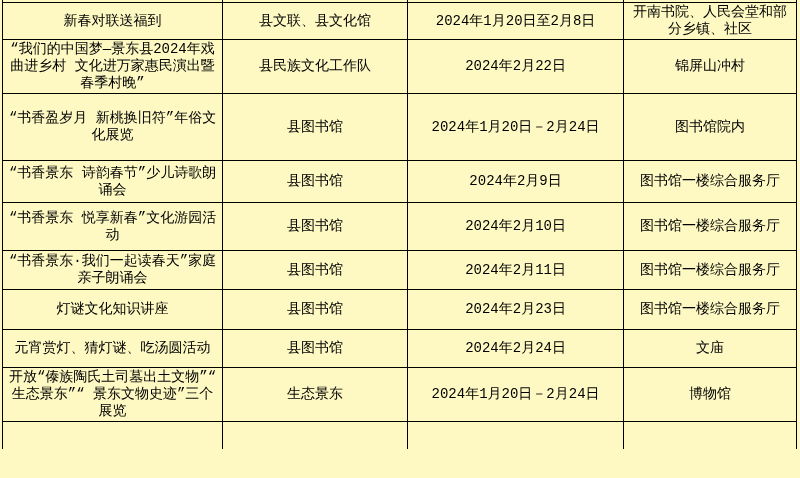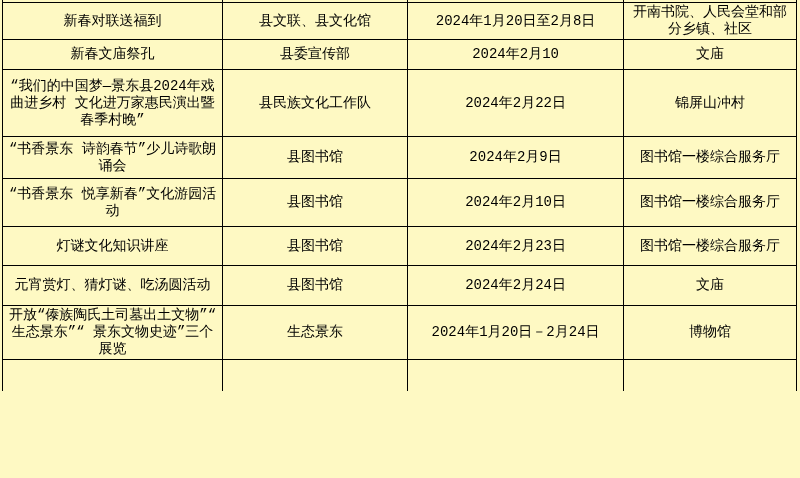--- a/index.html
+++ b/index.html
@@ -74,50 +74,56 @@
         <td></td>
       </tr>
 
   <tr>
     <td>新春对联送福到</td>
     <td>县文联、县文化馆</td>
     <td>2024年1月20日至2月8日</td>
     <td>开南书院、人民会堂和部分乡镇、社区</td>
   </tr>
 
-  <tr>
-    <td>新春文庙祭孔</td>
-    <td>县委宣传部</td>
-    <td>2024年2月10</td>
-    <td>文庙</td>
-  </tr>
 
   <tr>
     <td>“我们的中国梦—景东县2024年戏曲进乡村 文化进万家惠民演出暨春季村晚”</td>
     <td>县民族文化工作队</td>
     <td>2024年2月22日</td>
     <td>锦屏山冲村</td>
   </tr>
 
 
+  <tr>
+    <td>“书香盈岁月 新桃换旧符”年俗文化展览</td>
+    <td>县图书馆</td>
+    <td>2024年1月20日－2月24日</td>
+    <td>图书馆院内</td>
+  </tr>
 
   <tr>
     <td>“书香景东 诗韵春节”少儿诗歌朗诵会</td>
     <td>县图书馆</td>
     <td>2024年2月9日</td>
     <td>图书馆一楼综合服务厅</td>
   </tr>
 
   <tr>
     <td>“书香景东 悦享新春”文化游园活动</td>
     <td>县图书馆</td>
     <td>2024年2月10日</td>
     <td>图书馆一楼综合服务厅</td>
   </tr>
 
+  <tr>
+    <td>“书香景东·我们一起读春天”家庭亲子朗诵会</td>
+    <td>县图书馆</td>
+    <td>2024年2月11日</td>
+    <td>图书馆一楼综合服务厅</td>
+  </tr>
 
   <tr>
     <td>灯谜文化知识讲座</td>
     <td>县图书馆</td>
     <td>2024年2月23日</td>
     <td>图书馆一楼综合服务厅</td>
   </tr>
 
   <tr>
     <td>元宵赏灯、猜灯谜、吃汤圆活动</td>

